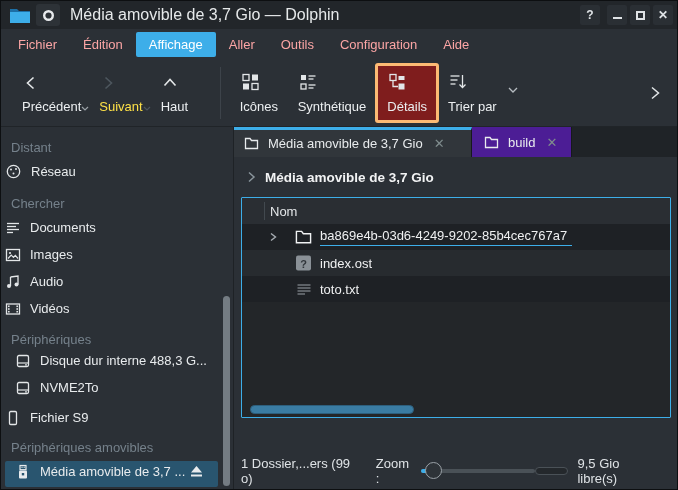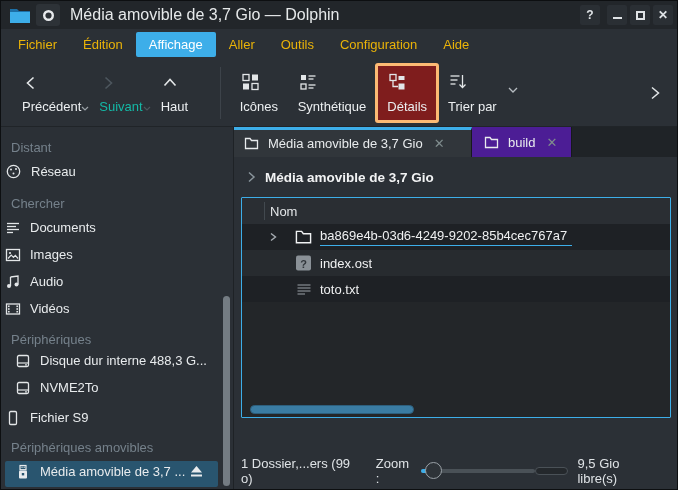--- a/index.html
+++ b/index.html
@@ -19,30 +19,30 @@
   .winbtn { width:20px; height:20px; margin-left:3px; background:#2a2f34; border-radius:2px;
             display:flex; align-items:center; justify-content:center; color:#dfe3e6;
             font-weight:bold; font-size:12px; }
   .winbtn.help { margin-right:4px; }
   .glyph-min { display:block; width:9px; height:0; border-bottom:2px solid #dfe3e6; margin-top:6px; }
   .glyph-max { display:block; width:9px; height:9px; border:2px solid #dfe3e6; }
 
   
   .menubar { position:absolute; top:28px; left:0; right:0; height:30px; background:#2b3036;
              display:flex; align-items:center; padding-left:4px; }
-  .menu-item { padding:5px 13px; color:#eab308; border-radius:2px; }
+  .menu-item { padding:5px 13px; color:#fca5a5; border-radius:2px; }
   .menu-item.active { background:#3daee9; color:#ffffff; }
 
   
   .toolbar { position:absolute; top:58px; left:0; right:0; height:68px; background:#2b3036;
              border-bottom:1px solid #202428; display:flex; align-items:center; padding-left:12px; }
   .tbtn { display:flex; flex-direction:column; align-items:flex-start; justify-content:center;
           gap:7px; padding:6px 9px; color:#eceff1; position:relative; min-width:58px; }
   .tbtn .ticon { height:20px; display:flex; align-items:flex-end; }
-  .tbtn.disabled { color:#14b8a6; }
+  .tbtn.disabled { color:#fde047; }
   .tbtn.selected { background:#7f1d1d; border:3px solid #fdba74; border-radius:3px; }
   .tcaret { position:absolute; right:1px; bottom:9px; }
   .tool-sep { width:1px; height:52px; background:#3d434a; margin:0 10px; }
   .sort-caret { align-self:center; margin:0 0 6px 2px; }
   .toolbar-spacer { flex:1; }
   .overflow-arrow { margin-right:16px; align-self:center; }
 
   
   .body { position:absolute; top:126px; left:0; right:0; bottom:0; }
 

